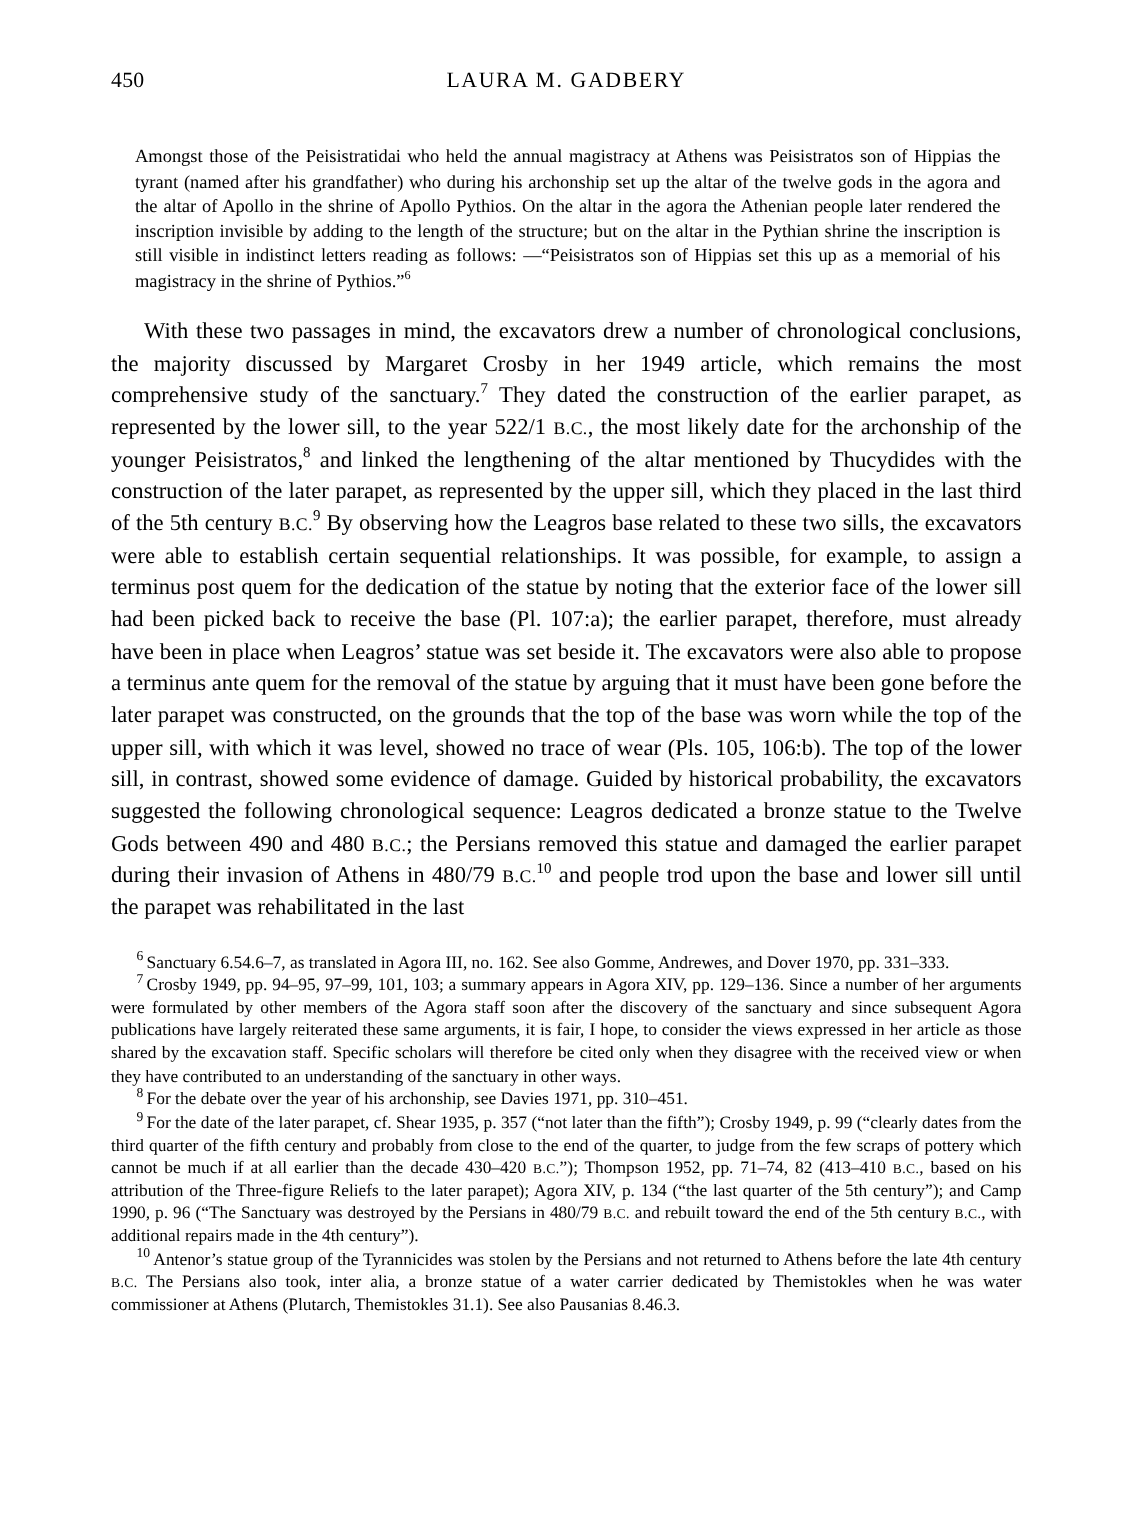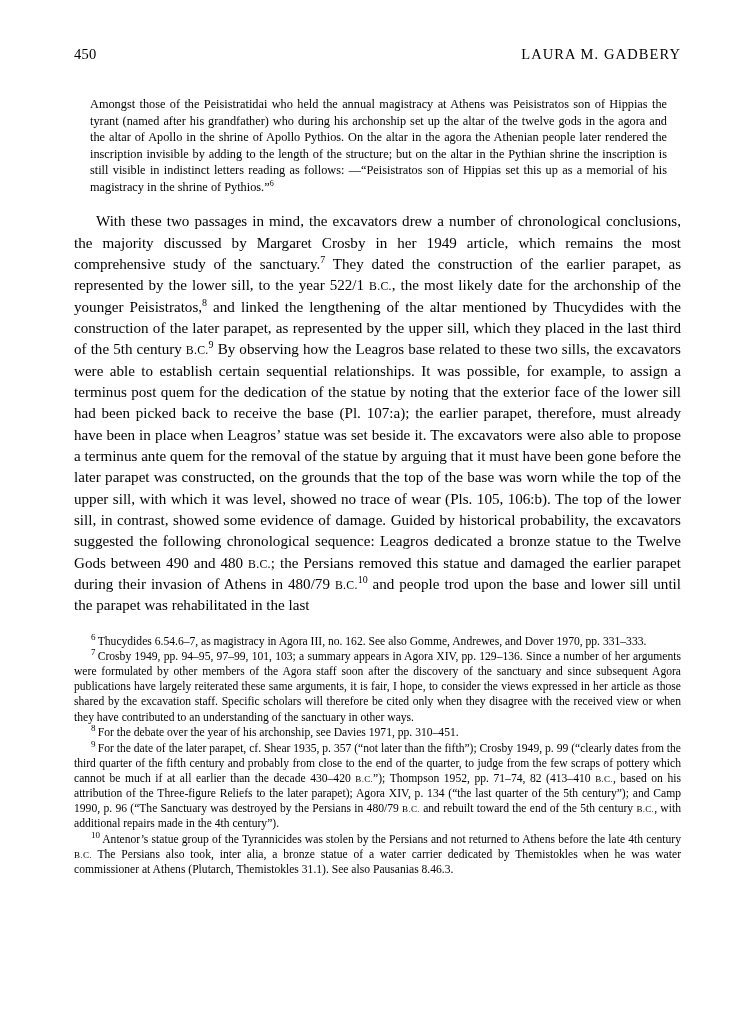--- a/index.html
+++ b/index.html
@@ -28,21 +28,21 @@
     font-size: 14.5px;
   }
   .folio {
     position: absolute;
     left: 0;
     top: 0;
     font-size: 14.5px;
     letter-spacing: 0.2px;
   }
   .head-title {
-    text-align: right;
+    text-align: center;
     font-size: 14.5px;
     letter-spacing: 1.1px;
   }
   .block-quote {
     margin: 22px 0 0 0;
     padding: 0 14px 0 16px;
     font-size: 12.3px;
     line-height: 1.345;
     text-align: justify;
     text-justify: inter-word;
@@ -96,20 +96,20 @@
 
   <blockquote class="block-quote">
     <span>Amongst those of the Peisistratidai who held the annual magistracy at Athens was Peisistratos son of Hippias the tyrant (named after his grandfather) who during his archonship set up the altar of the twelve gods in the agora and the altar of Apollo in the shrine of Apollo Pythios. On the altar in the agora the Athenian people later rendered the inscription invisible by adding to the length of the structure; but on the altar in the Pythian shrine the inscription is still visible in indistinct letters reading as follows: —“Peisistratos son of Hippias set this up as a memorial of his magistracy in the shrine of Pythios.”</span><sup>6</sup>
   </blockquote>
 
   <p class="body-para">
     <span>With these two passages in mind, the excavators drew a number of chronological conclusions, the majority discussed by Margaret Crosby in her 1949 article, which remains the most comprehensive study of the sanctuary.</span><sup>7</sup><span> They dated the construction of the earlier parapet, as represented by the lower sill, to the year 522/1 </span><span class="sc">B.C.</span><span>, the most likely date for the archonship of the younger Peisistratos,</span><sup>8</sup><span> and linked the lengthening of the altar mentioned by Thucydides with the construction of the later parapet, as represented by the upper sill, which they placed in the last third of the 5th century </span><span class="sc">B.C.</span><sup>9</sup><span> By observing how the Leagros base related to these two sills, the excavators were able to establish certain sequential relationships. It was possible, for example, to assign a </span><span class="it">terminus post quem</span><span> for the dedication of the statue by noting that the exterior face of the lower sill had been picked back to receive the base (Pl. 107:a); the earlier parapet, therefore, must already have been in place when Leagros’ statue was set beside it. The excavators were also able to propose a </span><span class="it">terminus ante quem</span><span> for the removal of the statue by arguing that it must have been gone before the later parapet was constructed, on the grounds that the top of the base was worn while the top of the upper sill, with which it was level, showed no trace of wear (Pls. 105, 106:b). The top of the lower sill, in contrast, showed some evidence of damage. Guided by historical probability, the excavators suggested the following chronological sequence: Leagros dedicated a bronze statue to the Twelve Gods between 490 and 480 </span><span class="sc">B.C.</span><span>; the Persians removed this statue and damaged the earlier parapet during their invasion of Athens in 480/79 </span><span class="sc">B.C.</span><sup>10</sup><span> and people trod upon the base and lower sill until the parapet was rehabilitated in the last</span>
   </p>
 
   <div class="notes" id="notes">
-      <p class="note"><span class="marker">6</span><span>Thucydides 6.54.6–7, as magistracy in </span><span class="it">Agora</span><span> III, no. 162. See also Gomme, Andrewes, and Dover 1970, pp. 331–333.</span></p>
+      <p class="note"><span class="marker">6</span><span>Sanctuary 6.54.6–7, as translated in </span><span class="it">Agora</span><span> III, no. 162. See also Gomme, Andrewes, and Dover 1970, pp. 331–333.</span></p>
       <p class="note"><span class="marker">7</span><span>Crosby 1949, pp. 94–95, 97–99, 101, 103; a summary appears in </span><span class="it">Agora</span><span> XIV, pp. 129–136. Since a number of her arguments were formulated by other members of the Agora staff soon after the discovery of the sanctuary and since subsequent Agora publications have largely reiterated these same arguments, it is fair, I hope, to consider the views expressed in her article as those shared by the excavation staff. Specific scholars will therefore be cited only when they disagree with the received view or when they have contributed to an understanding of the sanctuary in other ways.</span></p>
       <p class="note"><span class="marker">8</span><span>For the debate over the year of his archonship, see Davies 1971, pp. 310–451.</span></p>
       <p class="note"><span class="marker">9</span><span>For the date of the later parapet, cf. Shear 1935, p. 357 (“not later than the fifth”); Crosby 1949, p. 99 (“clearly dates from the third quarter of the fifth century and probably from close to the end of the quarter, to judge from the few scraps of pottery which cannot be much if at all earlier than the decade 430–420 </span><span class="sc">B.C.</span><span>”); Thompson 1952, pp. 71–74, 82 (413–410 </span><span class="sc">B.C.</span><span>, based on his attribution of the Three-figure Reliefs to the later parapet); </span><span class="it">Agora</span><span> XIV, p. 134 (“the last quarter of the 5th century”); and Camp 1990, p. 96 (“The Sanctuary was destroyed by the Persians in 480/79 </span><span class="sc">B.C.</span><span> and rebuilt toward the end of the 5th century </span><span class="sc">B.C.</span><span>, with additional repairs made in the 4th century”).</span></p>
       <p class="note"><span class="marker">10</span><span>Antenor’s statue group of the Tyrannicides was stolen by the Persians and not returned to Athens before the late 4th century </span><span class="sc">B.C.</span><span> The Persians also took, </span><span class="it">inter alia</span><span>, a bronze statue of a water carrier dedicated by Themistokles when he was water commissioner at Athens (Plutarch, </span><span class="it">Themistokles</span><span> 31.1). See also Pausanias 8.46.3.</span></p>
     </div>
 
 </div>
 
 </body></html>

